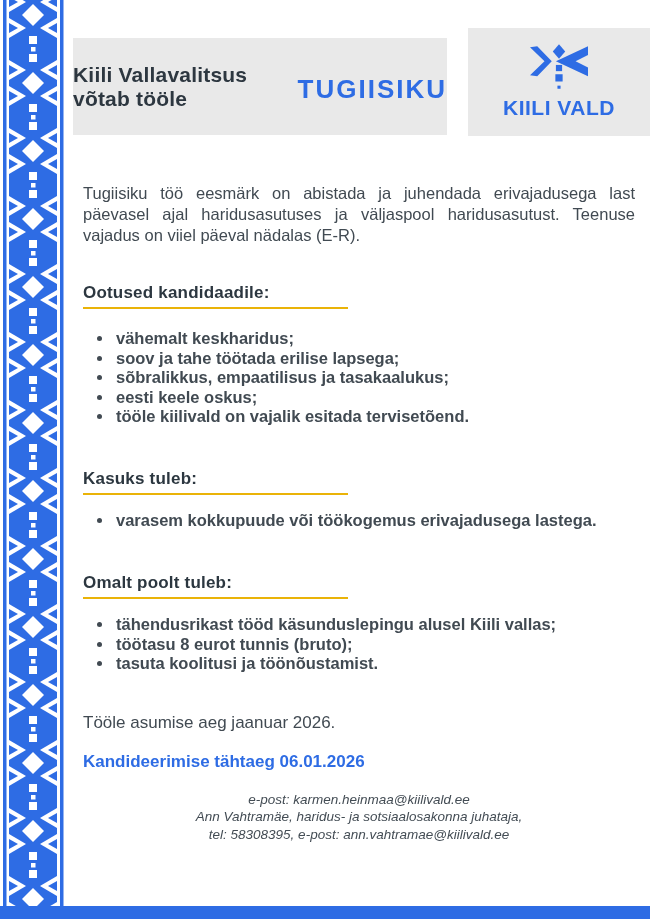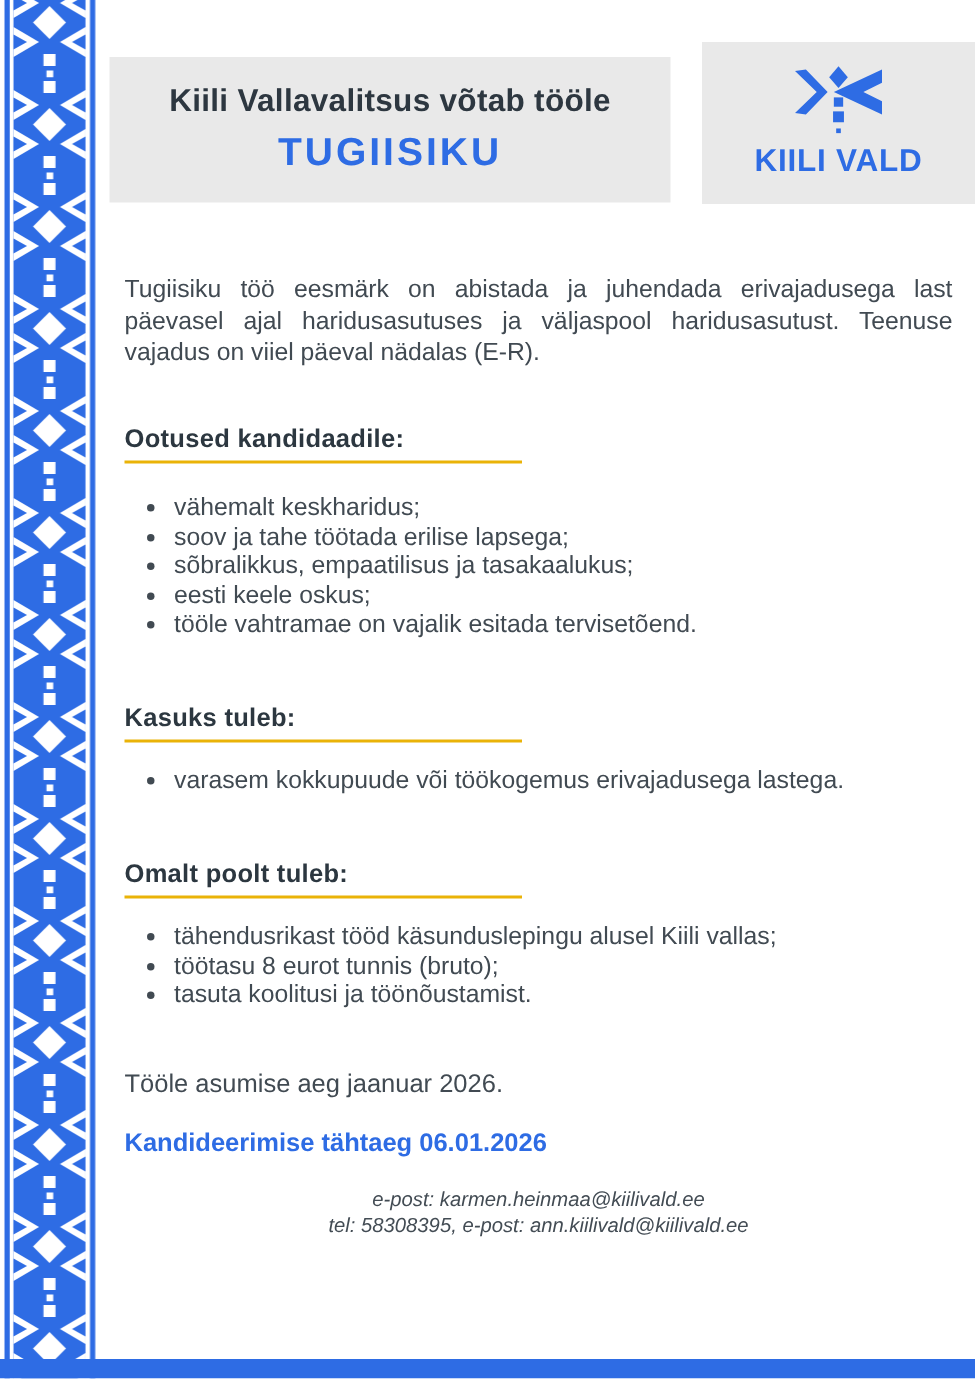--- a/index.html
+++ b/index.html
@@ -7,21 +7,21 @@
   body {
     position:relative; width:650px; height:919px; background:#ffffff;
     font-family:"Liberation Sans","DejaVu Sans",sans-serif;
     color:#414a52; overflow:hidden;
   }
   .pattern-strip { position:absolute; left:0; top:0; width:67px; height:919px; }
   .bottom-bar { position:absolute; left:0; bottom:0; width:650px; height:13px; background:#2e6ce4; }
 
   .title-box {
     position:absolute; left:73px; top:38px; width:374px; height:97px;
-    background:#e9e9e9; display:flex; flex-direction:column; align-items:center; justify-content:center;
+    background:#e9e9e9; display:flex; align-items:center; justify-content:center;
   }
   .title-main { font-size:21px; font-weight:bold; color:#2d3740; letter-spacing:0.2px; }
   .title-position { margin-top:6px; font-size:26px; font-weight:bold; color:#2e6ce4; letter-spacing:2px; }
 
   .logo-box {
     position:absolute; left:468px; top:28px; width:182px; height:108px;
     background:#e9e9e9; display:flex; flex-direction:column; align-items:center; justify-content:center;
   }
   .logo-text { margin-top:6px; font-size:21px; font-weight:bold; color:#2e6ce4; letter-spacing:0.5px; }
 
@@ -30,21 +30,21 @@
 
   .section-heading {
     width:265px; border-bottom:2px solid #eab308; padding-bottom:4px;
     font-size:17px; font-weight:bold; color:#2c3740; letter-spacing:0.2px;
   }
   .mt1 { margin-top:37px; }
   .mt2 { margin-top:42px; }
   .mt3 { margin-top:43px; }
 
   ul { list-style:disc; padding-left:31px; margin-top:20px; }
-  li { font-size:16.5px; line-height:19.5px; color:#414a52; padding-left:2px; }
+  li { font-size:16.5px; line-height:19.5px; color:#414a52; padding-left:2px;font-weight:bold; }
   ul.single { margin-top:16px; }
   ul.offer { margin-top:16px; }
 
   .start-date { margin-top:39px; font-size:17px; color:#414a52; }
   .deadline { margin-top:19px; font-size:17px; font-weight:bold; color:#2e6ce4; }
   .apply-line { margin-top:8px; font-size:17px; color:#414a52; }
   .apply-line a { color:#414a52; text-decoration:underline; }
 
   .contacts { margin-top:19px; text-align:center; font-style:italic; font-size:13.5px; line-height:17.5px; color:#434c54; }
 </style>
@@ -106,38 +106,39 @@
 <div class="content">
 
   <p class="intro">Tugiisiku töö eesmärk on abistada ja juhendada erivajadusega last päevasel ajal haridusasutuses ja väljaspool haridusasutust. Teenuse vajadus on viiel päeval nädalas (E-R).</p>
 
   <div class="section-heading mt1">Ootused kandidaadile:</div>
   <ul>
     <li>vähemalt keskharidus;</li>
     <li>soov ja tahe töötada erilise lapsega;</li>
     <li>sõbralikkus, empaatilisus ja tasakaalukus;</li>
     <li>eesti keele oskus;</li>
-    <li>tööle vahtramae on vajalik esitada tervisetõend.</li>
+    <li>tööle kiilivald on vajalik esitada tervisetõend.</li>
   </ul>
 
   <div class="section-heading mt2">Kasuks tuleb:</div>
   <ul class="single">
     <li>varasem kokkupuude või töökogemus erivajadusega lastega.</li>
   </ul>
 
   <div class="section-heading mt3">Omalt poolt tuleb:</div>
   <ul class="offer">
     <li>tähendusrikast tööd käsunduslepingu alusel Kiili vallas;</li>
     <li>töötasu 8 eurot tunnis (bruto);</li>
     <li>tasuta koolitusi ja töönõustamist.</li>
   </ul>
 
   <div class="start-date">Tööle asumise aeg jaanuar 2026.</div>
   <div class="deadline">Kandideerimise tähtaeg 06.01.2026</div>
 
   <div class="contacts">
     <div>e-post: karmen.heinmaa@kiilivald.ee</div>
-    <div>tel: 58308395, e-post: ann.kiilivald@kiilivald.ee</div>
+    <div>Ann Vahtramäe, haridus- ja sotsiaalosakonna juhataja,</div>
+    <div>tel: 58308395, e-post: ann.vahtramae@kiilivald.ee</div>
   </div>
 
 </div>
 
 <div class="bottom-bar"></div>
 
 </body></html>

